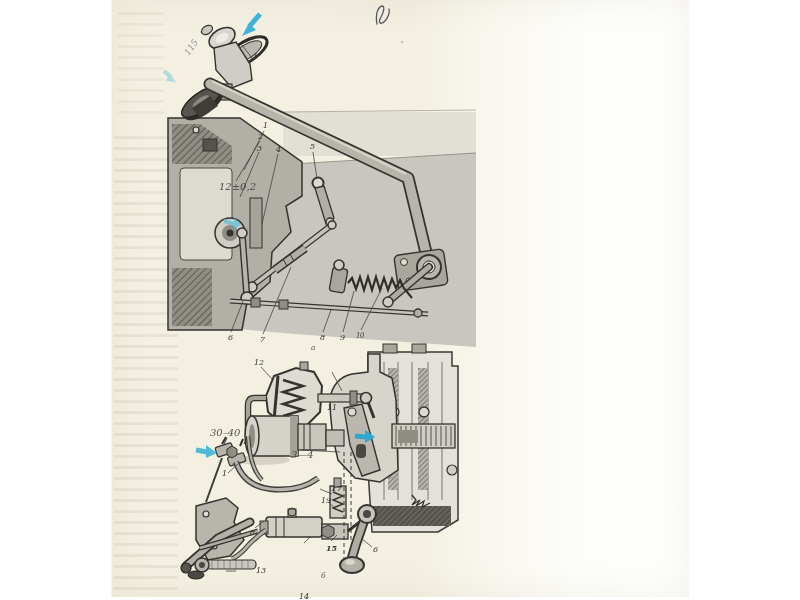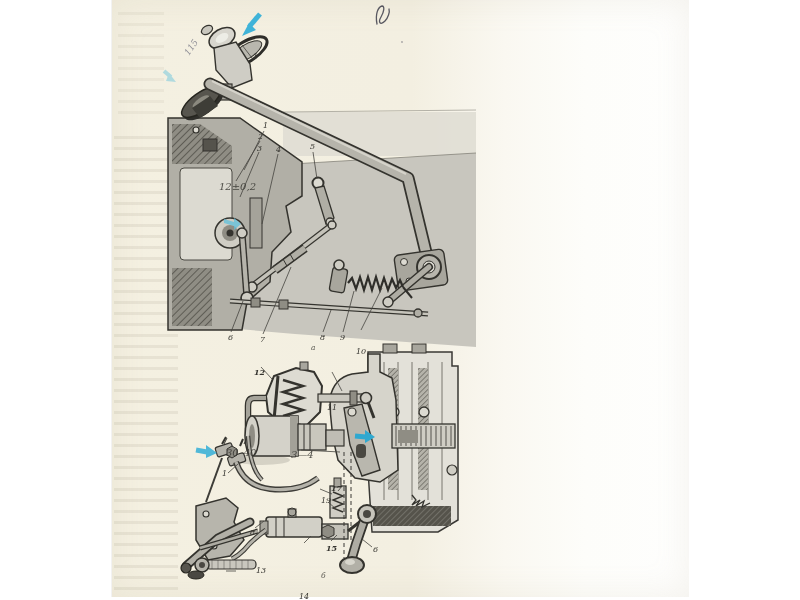--- a/index.html
+++ b/index.html
@@ -350,27 +350,27 @@
     <span class="lbl" style="left:253px;top:53px;">1</span>
     <span class="lbl" style="left:263px;top:122px;">1</span>
     <span class="lbl" style="left:258px;top:133px;">2</span>
     <span class="lbl" style="left:257px;top:145px;">3</span>
     <span class="lbl" style="left:276px;top:146px;">4</span>
     <span class="lbl" style="left:310px;top:143px;">5</span>
     <span class="lbl" style="left:228px;top:334px;">6</span>
     <span class="lbl" style="left:260px;top:336px;">7</span>
     <span class="lbl" style="left:320px;top:334px;">8</span>
     <span class="lbl" style="left:340px;top:334px;">9</span>
-    <span class="lbl" style="left:356px;top:348px;">10</span>
+    <span class="lbl" style="left:356px;top:332px;font-family:Liberation Serif, serif;">10</span>
     <span class="lbl dim" style="left:219px;top:183px;">12±0,2</span>
     <span class="lbl view" style="left:311px;top:344px;">а</span>
 
-    <span class="lbl" style="left:254px;top:368px;font-weight:bold;">12</span>
+    <span class="lbl" style="left:254px;top:359px;">12</span>
     <span class="lbl" style="left:327px;top:364px;margin-top:40px;">11</span>
-    <span class="lbl dim" style="left:226px;top:429px;margin-top:20px;">30–40</span>
+    <span class="lbl dim" style="left:210px;top:429px;">30–40</span>
     <span class="lbl" style="left:222px;top:470px;">1</span>
     <span class="lbl dim" style="left:291px;top:451px;">3—4</span>
     <span class="lbl" style="left:331px;top:484px;font-weight:bold;">17</span>
     <span class="lbl" style="left:321px;top:497px;">19</span>
     <span class="lbl" style="left:250px;top:529px;">8</span>
     <span class="lbl" style="left:299px;top:545px;margin-top:48px;">14</span>
     <span class="lbl" style="left:326px;top:544px;font-weight:bold;">15</span>
     <span class="lbl" style="left:373px;top:546px;">6</span>
     <span class="lbl" style="left:256px;top:567px;">13</span>
     <span class="lbl view" style="left:321px;top:572px;">б</span>

